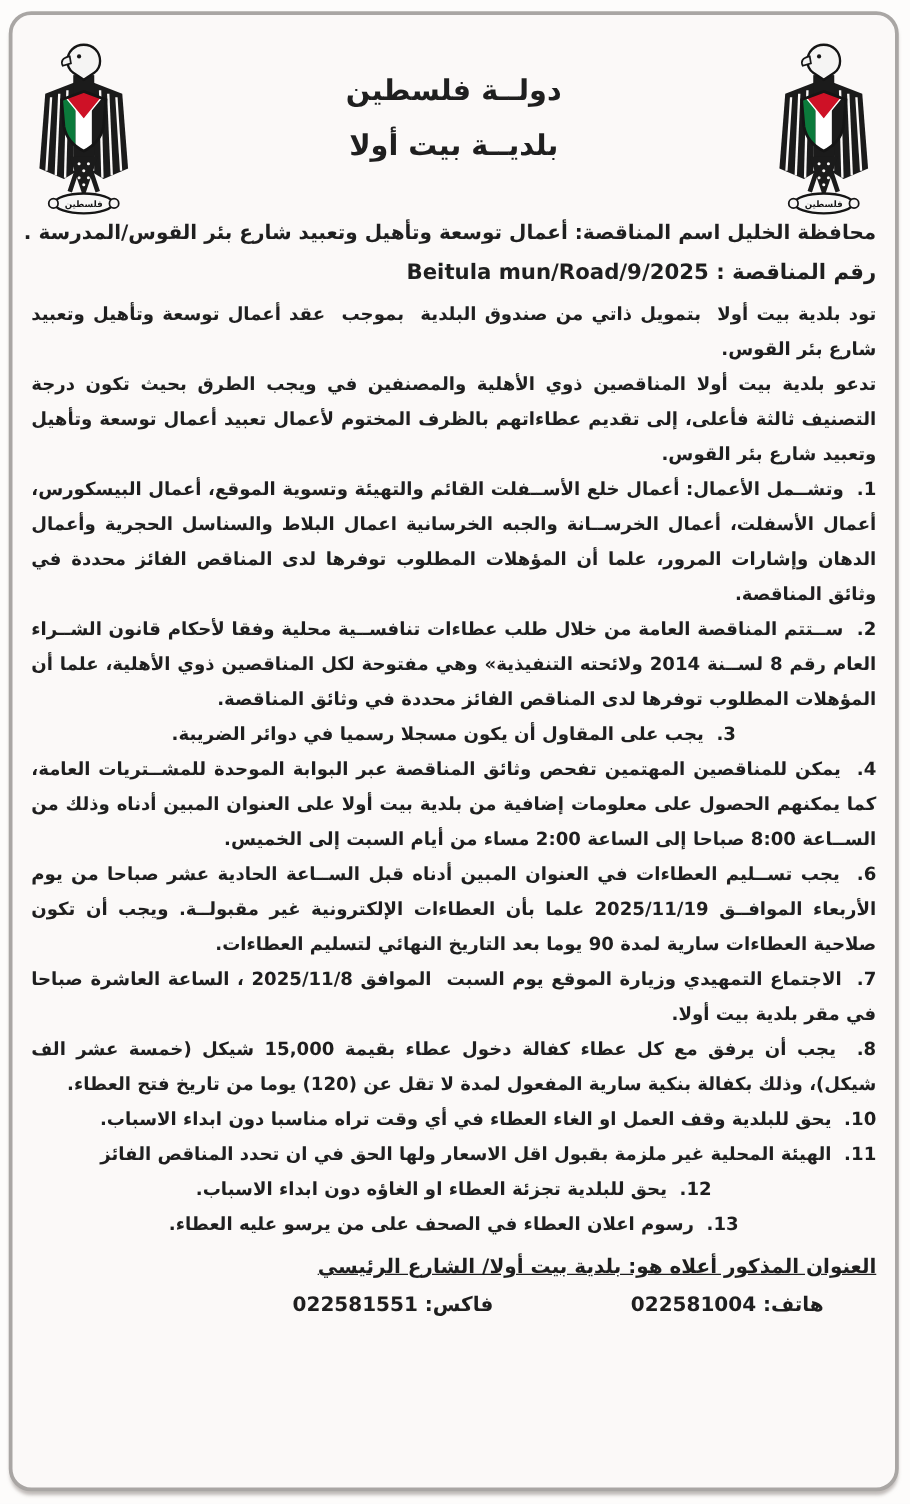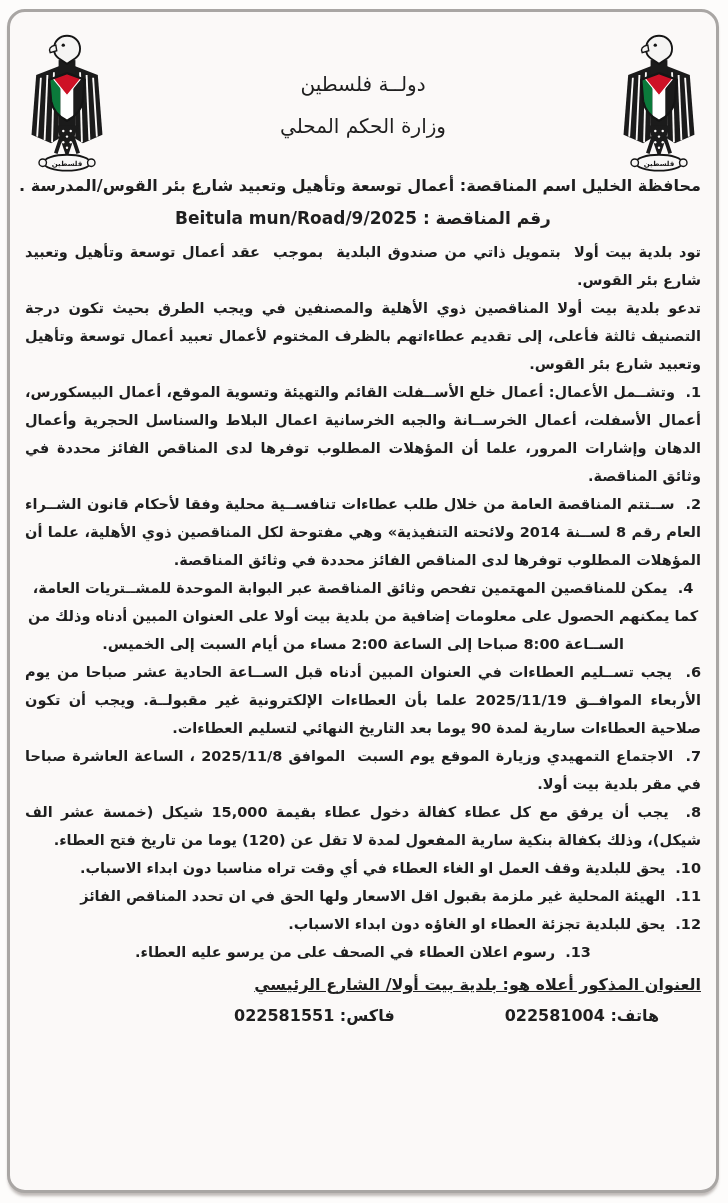--- a/index.html
+++ b/index.html
@@ -17,26 +17,26 @@
     border-radius:18px;
     box-shadow:0 4px 3px -1px rgba(140,132,128,.55);
     padding:10px 15px 8px;
     overflow:hidden;
     direction:rtl;
   }
   .header-row { display:flex; align-items:flex-start; }
   .emblem { width:84px; flex:0 0 auto; margin-top:10px; }
   .emblem svg { display:block; }
   .header-center { flex:1; text-align:center; padding-top:34px; }
-  .h-line { font-weight:normal; font-size:20px; margin:16px 0 18px; }
+  .h-line { font-weight:bold; font-size:23px; margin:4px 0 18px; }
   .title-line {
     text-align:right; font-weight:bold; font-size:16px;
     white-space:nowrap; margin:2px 0 0;
   }
-  .tender-no { text-align:center; font-weight:bold; font-size:17px; margin:13px 0 10px; }
+  .tender-no { text-align:right; font-weight:bold; font-size:17px; margin:13px 0 10px; }
   .body-text { margin-top:8px; }
   .body-text p {
     margin:0; font-weight:bold; font-size:14.5px; line-height:28px;
     text-align:justify;
   }
   
   .body-text p:nth-of-type(5),
   .body-text p:nth-of-type(12),
   .body-text p:nth-of-type(13),
   .body-text p:nth-of-type(14),
@@ -96,21 +96,21 @@
         <path d="M45,44 L64,51 L62,74 C60,84 53,91 45,95 C37,91 30,84 28,74 L26,51 Z" fill="none" stroke="#151515" stroke-width="2.4"></path>
         <ellipse cx="45" cy="140" rx="25" ry="8.5" fill="#f7f6f5" stroke="#151515" stroke-width="2"></ellipse>
         <circle cx="19" cy="140" r="4" fill="#f7f6f5" stroke="#151515" stroke-width="1.5"></circle>
         <circle cx="71" cy="140" r="4" fill="#f7f6f5" stroke="#151515" stroke-width="1.5"></circle>
         <text x="45" y="143.5" font-size="7.5" text-anchor="middle" fill="#151515" font-weight="bold">فلسطين</text>
       </svg>
     </span>
 
     <div class="header-center">
       <div class="h-line">دولــة فلسطين</div>
-      <div class="h-line">وزارة الحكم المحلي</div>
+      <div class="h-line">بلديــة بيت أولا</div>
     </div>
 
     <span class="emblem">
       <svg viewBox="0 0 90 152" width="84" height="142" aria-hidden="true">
         <path d="M43,34 L12,46 L7,110 L28,119 L43,110 Z" fill="#1b1b1b"></path>
         <path d="M47,34 L78,46 L83,110 L62,119 L47,110 Z" fill="#1b1b1b"></path>
         <g stroke="#fbf9f8" stroke-width="2" fill="none">
           <path d="M17,49 L13,112"></path>
             <path d="M24,46 L21,116"></path>
             <path d="M31,43 L29,118"></path>
@@ -153,20 +153,21 @@
   </div>
 
   <div class="title-line">محافظة الخليل اسم المناقصة: أعمال توسعة وتأهيل وتعبيد شارع بئر القوس/المدرسة .</div>
   <div class="tender-no">رقم المناقصة : Beitula mun/Road/9/2025</div>
 
   <div class="body-text">
     <p>تود بلدية بيت أولا &nbsp;بتمويل ذاتي من صندوق البلدية &nbsp;بموجب &nbsp;عقد أعمال توسعة وتأهيل وتعبيد شارع بئر القوس.</p>
     <p>تدعو بلدية بيت أولا المناقصين ذوي الأهلية والمصنفين في ويجب الطرق بحيث تكون درجة التصنيف ثالثة فأعلى، إلى تقديم عطاءاتهم بالظرف المختوم لأعمال تعبيد أعمال توسعة وتأهيل وتعبيد شارع بئر القوس.</p>
     <p>1. &nbsp;وتشــمل الأعمال: أعمال خلع الأســفلت القائم والتهيئة وتسوية الموقع، أعمال البيسكورس، أعمال الأسفلت، أعمال الخرســانة والجبه الخرسانية اعمال البلاط والسناسل الحجرية وأعمال الدهان وإشارات المرور، علما أن المؤهلات المطلوب توفرها لدى المناقص الفائز محددة في وثائق المناقصة.</p>
     <p>2. &nbsp;ســتتم المناقصة العامة من خلال طلب عطاءات تنافســية محلية وفقا لأحكام قانون الشــراء العام رقم 8 لســنة 2014 ولائحته التنفيذية» وهي مفتوحة لكل المناقصين ذوي الأهلية، علما أن المؤهلات المطلوب توفرها لدى المناقص الفائز محددة في وثائق المناقصة.</p>
+    <p>3. &nbsp;يجب على المقاول أن يكون مسجلا رسميا في دوائر الضريبة.</p>
     <p>4. &nbsp;يمكن للمناقصين المهتمين تفحص وثائق المناقصة عبر البوابة الموحدة للمشــتريات العامة، كما يمكنهم الحصول على معلومات إضافية من بلدية بيت أولا على العنوان المبين أدناه وذلك من الســاعة 8:00 صباحا إلى الساعة 2:00 مساء من أيام السبت إلى الخميس.</p>
     <p>6. &nbsp;يجب تســليم العطاءات في العنوان المبين أدناه قبل الســاعة الحادية عشر صباحا من يوم الأربعاء الموافــق 2025/11/19 علما بأن العطاءات الإلكترونية غير مقبولــة. ويجب أن تكون صلاحية العطاءات سارية لمدة 90 يوما بعد التاريخ النهائي لتسليم العطاءات.</p>
     <p>7. &nbsp;الاجتماع التمهيدي وزيارة الموقع يوم السبت &nbsp;الموافق 2025/11/8 ، الساعة العاشرة صباحا في مقر بلدية بيت أولا.</p>
     <p>8. &nbsp;يجب أن يرفق مع كل عطاء كفالة دخول عطاء بقيمة 15,000 شيكل (خمسة عشر الف شيكل)، وذلك بكفالة بنكية سارية المفعول لمدة لا تقل عن (120) يوما من تاريخ فتح العطاء.</p>
     <p>10. &nbsp;يحق للبلدية وقف العمل او الغاء العطاء في أي وقت تراه مناسبا دون ابداء الاسباب.</p>
     <p>11. &nbsp;الهيئة المحلية غير ملزمة بقبول اقل الاسعار ولها الحق في ان تحدد المناقص الفائز</p>
     <p>12. &nbsp;يحق للبلدية تجزئة العطاء او الغاؤه دون ابداء الاسباب.</p>
     <p>13. &nbsp;رسوم اعلان العطاء في الصحف على من يرسو عليه العطاء.</p>
   </div>
 

